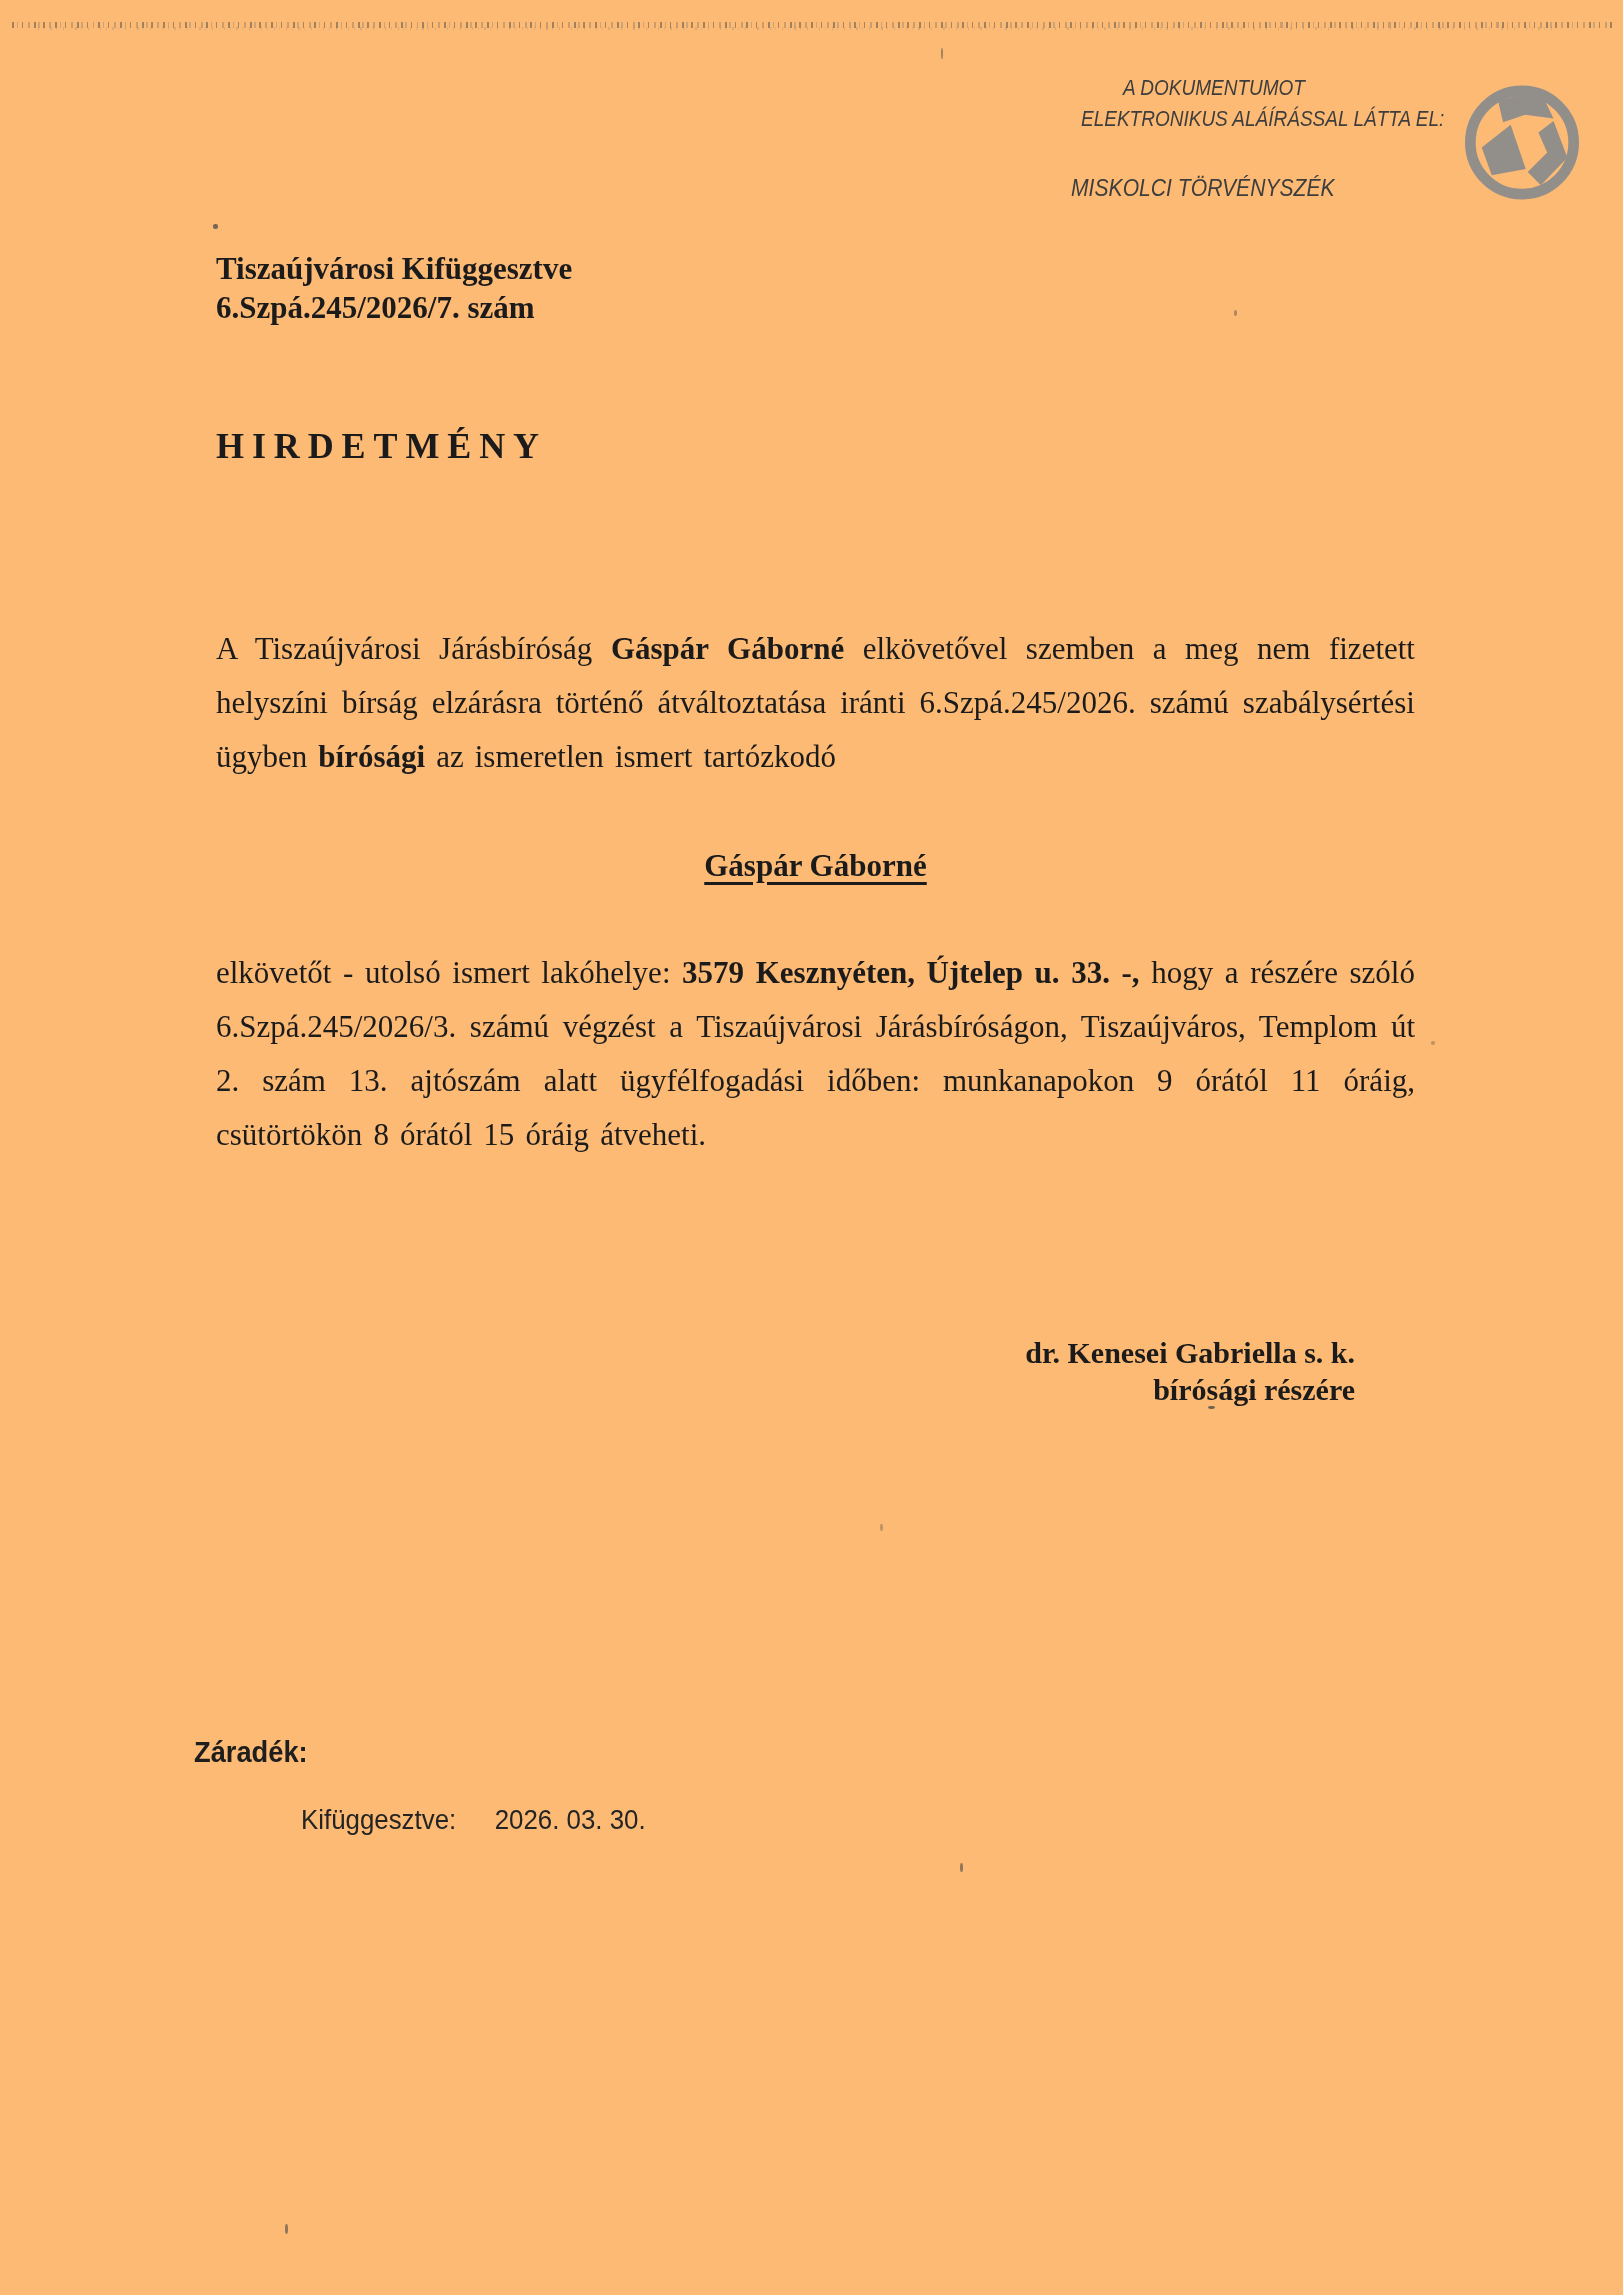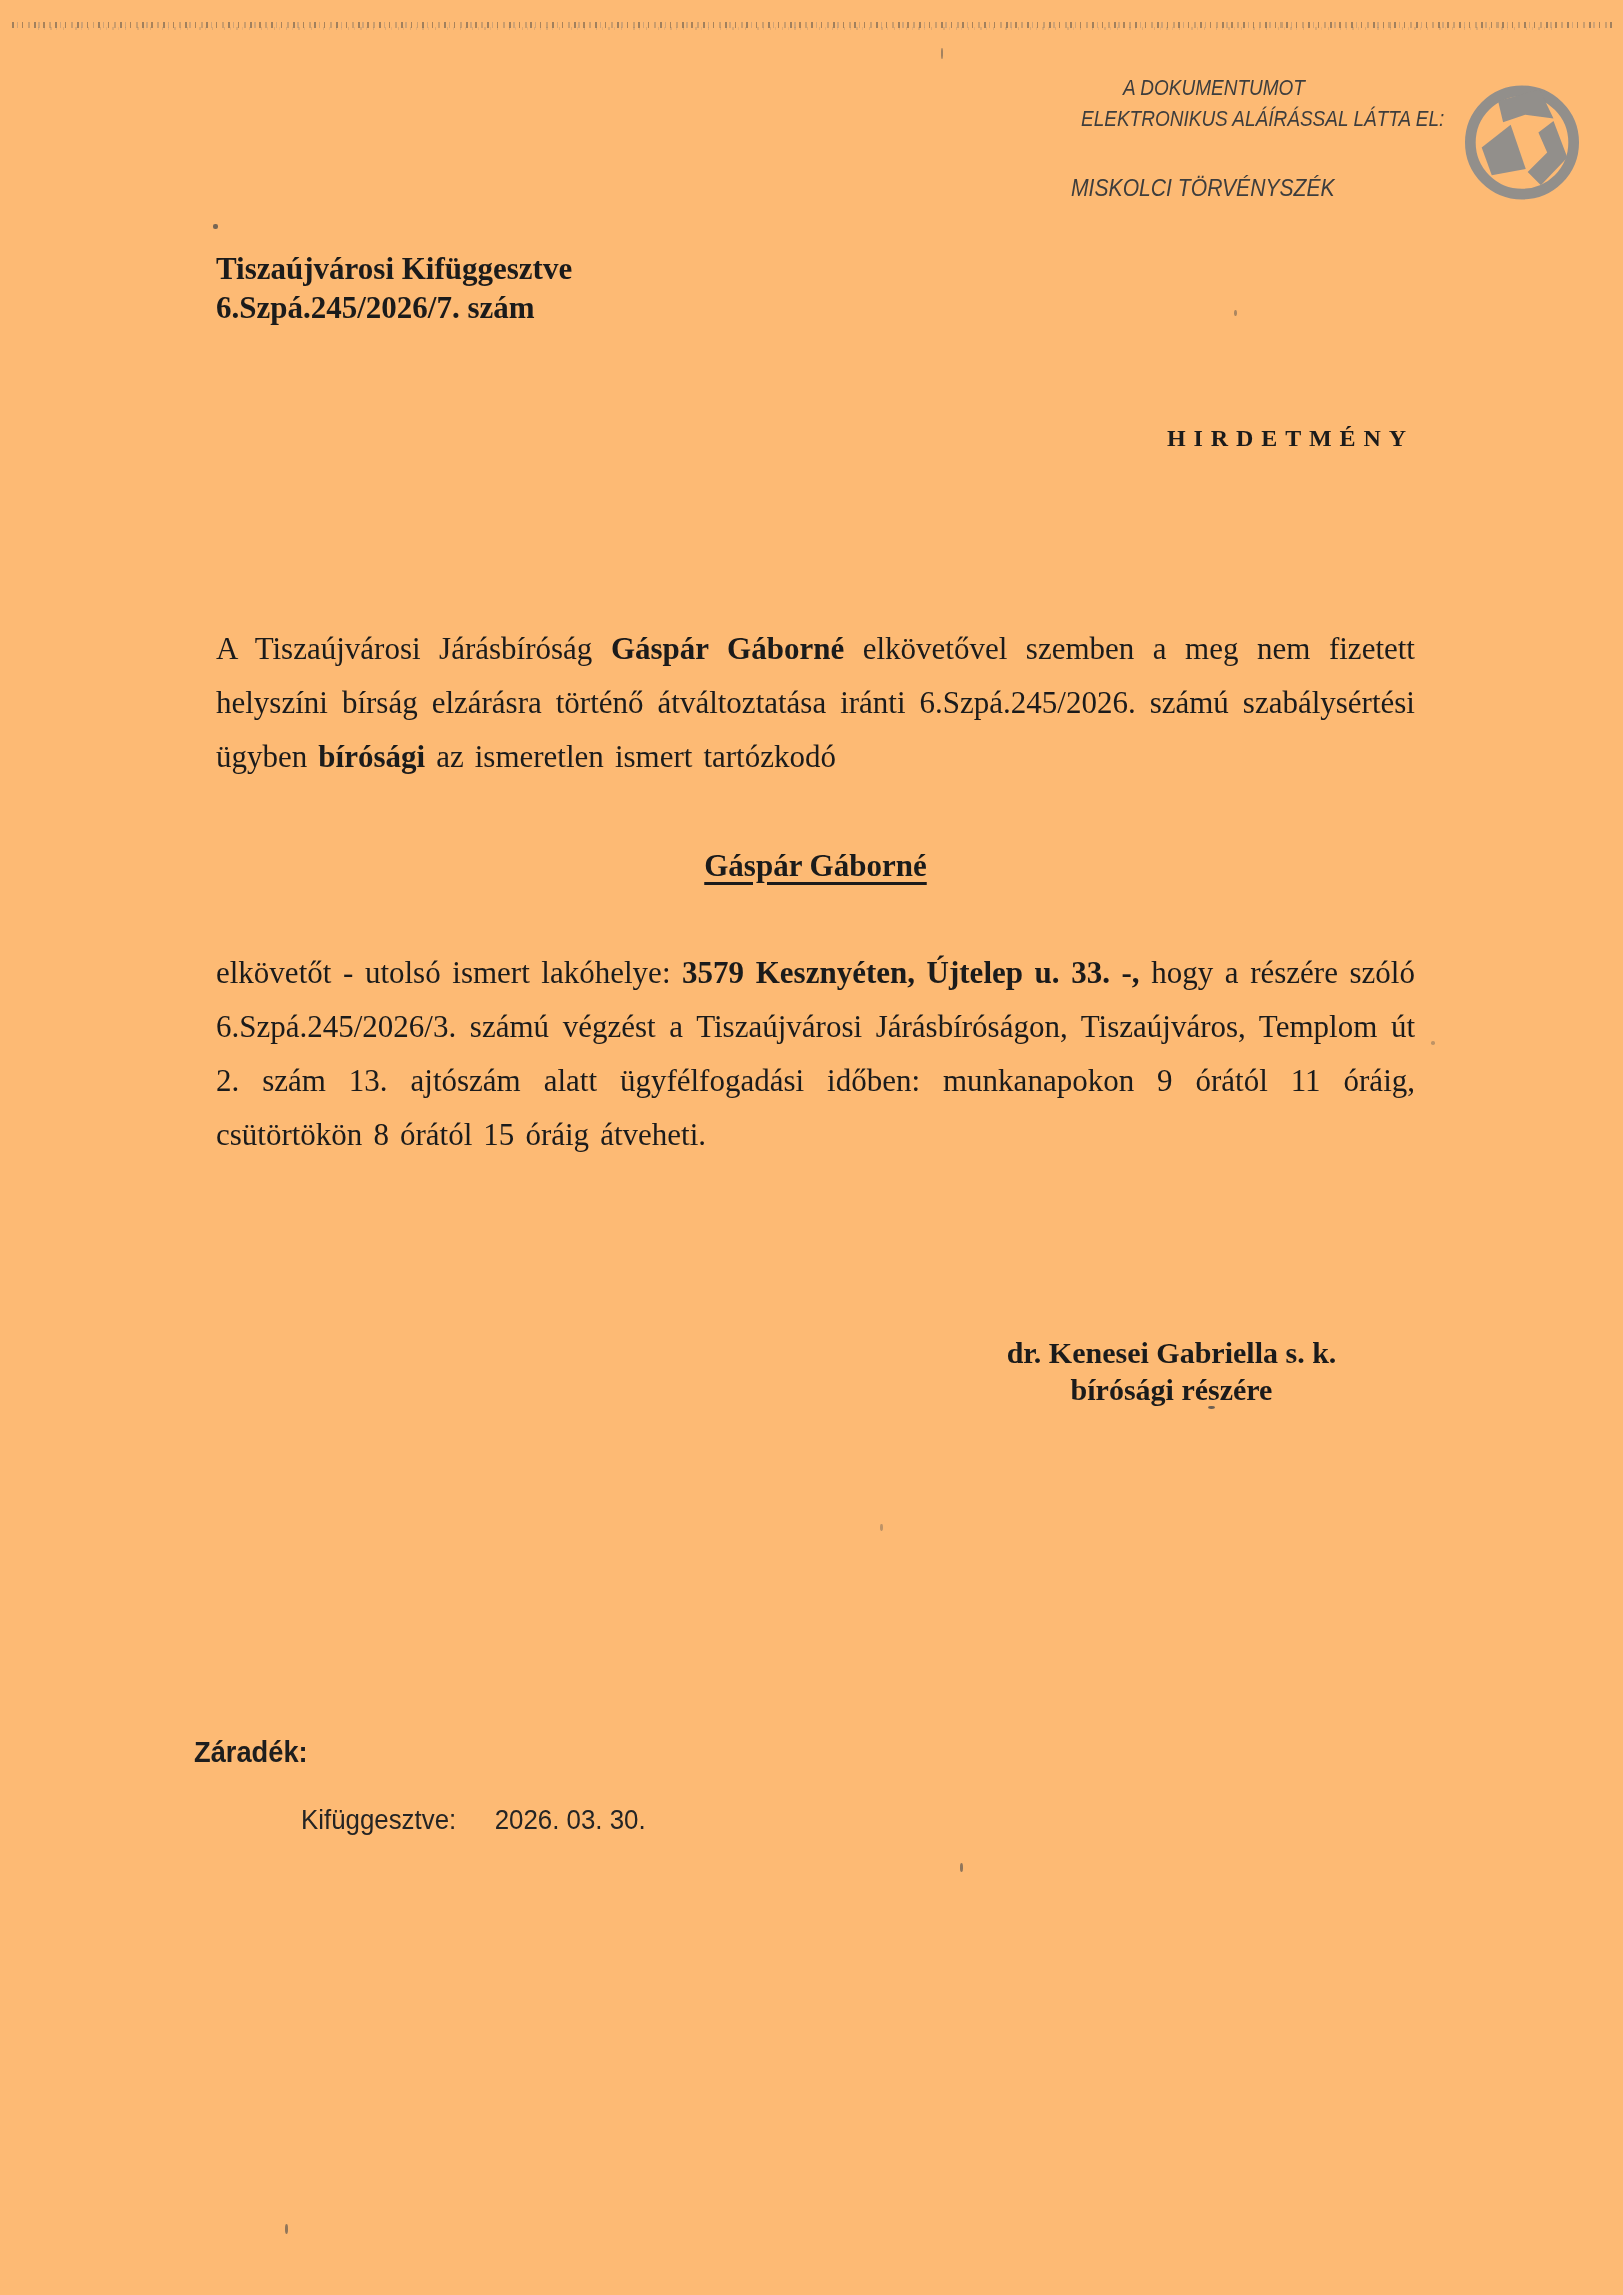--- a/index.html
+++ b/index.html
@@ -44,21 +44,21 @@
   .stamp-line.l3{left:1071px;top:174px;font-size:24px;}
   .logo{position:absolute;left:1458px;top:82px;width:128px;height:126px;opacity:.95;filter:blur(0.3px);}
   
   .doc-header{
     position:absolute;left:216px;top:249px;
     font-weight:bold;font-size:31px;line-height:39px;white-space:nowrap;
   }
   
   .doc-title{
     position:absolute;left:216px;top:425px;width:1198px;
-    text-align:right;font-weight:bold;font-size:24px;letter-spacing:7.9px;
+    text-align:left;font-weight:bold;font-size:36px;letter-spacing:7.9px;
   }
   
   .para{
     position:absolute;left:216px;width:1199px;
     font-size:31px;line-height:54px;
     text-align:justify;word-spacing:3.3px;
   }
   .para1{top:622px;}
   .para2{top:946px;}
   .b{font-weight:bold;}
@@ -67,21 +67,21 @@
     position:absolute;left:216px;top:848px;width:1199px;
     text-align:center;font-weight:bold;font-size:31px;
     text-decoration:underline;text-decoration-thickness:3.3px;text-underline-offset:5.9px;
   }
   .date-line{
     position:absolute;left:214px;top:1224px;
     font-weight:bold;font-size:31px;white-space:nowrap;
   }
   .signature{
     position:absolute;left:988px;top:1334px;width:367px;
-    text-align:center;font-weight:bold;font-size:30px;line-height:37px;
+    text-align:right;font-weight:bold;font-size:30px;line-height:37px;
   }
   
   .zaradek{
     position:absolute;left:194px;top:1736px;
     font-family:"Liberation Sans", sans-serif;
     font-weight:bold;font-size:29px;color:#1e1e1e;
     transform:scaleX(.94);transform-origin:left center;
   }
   .kifuggesztve{
     position:absolute;left:301px;top:1804px;

